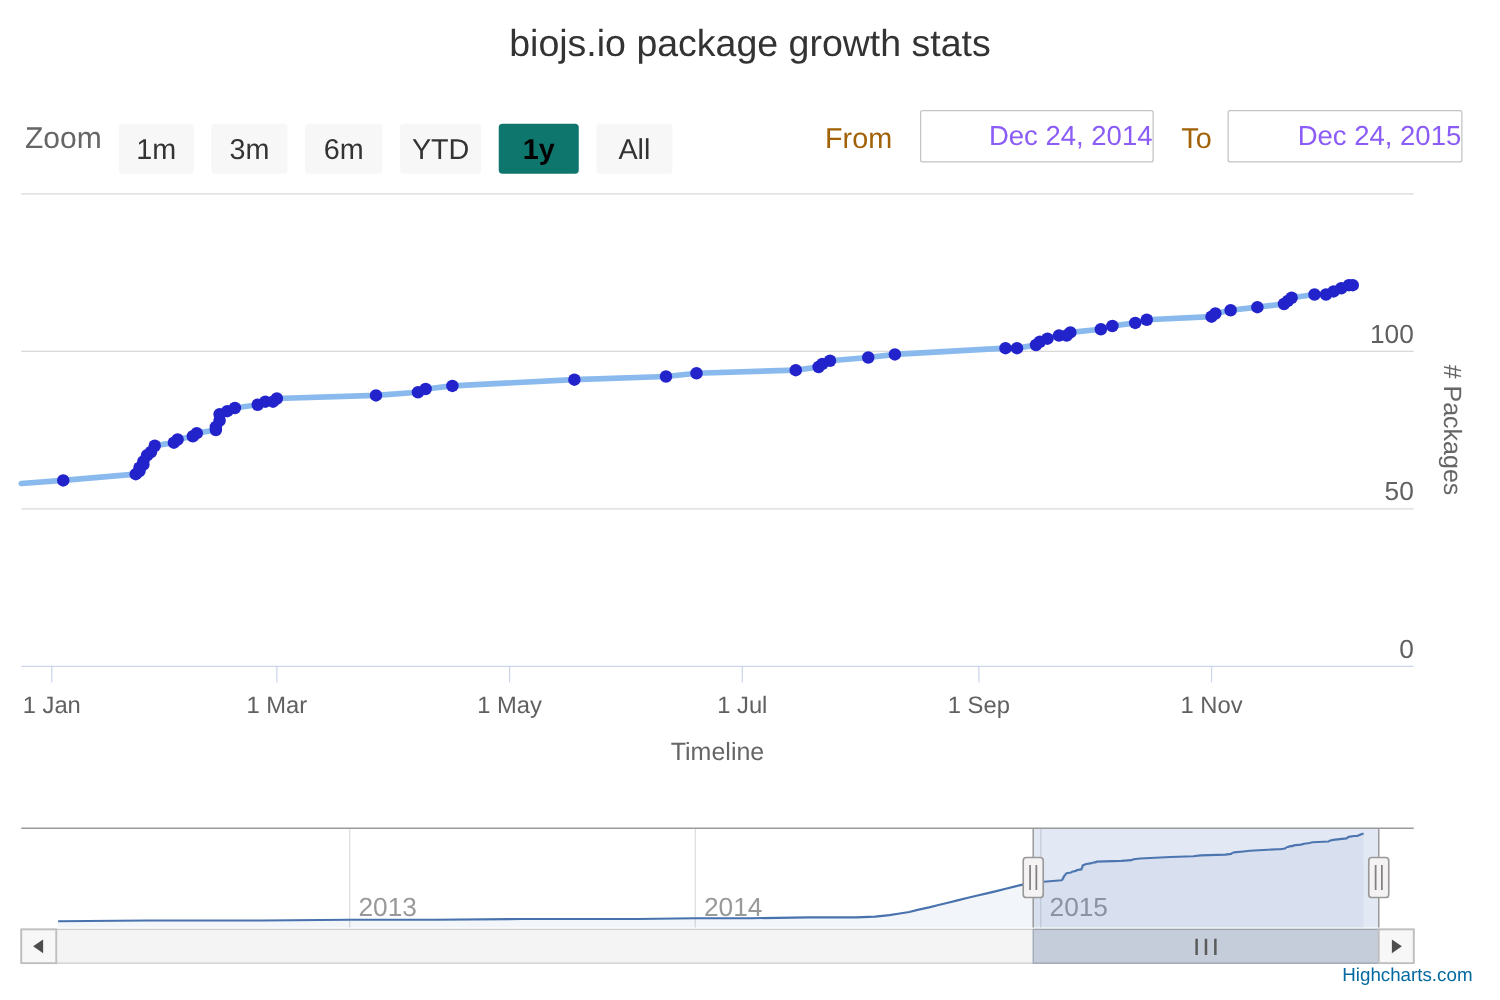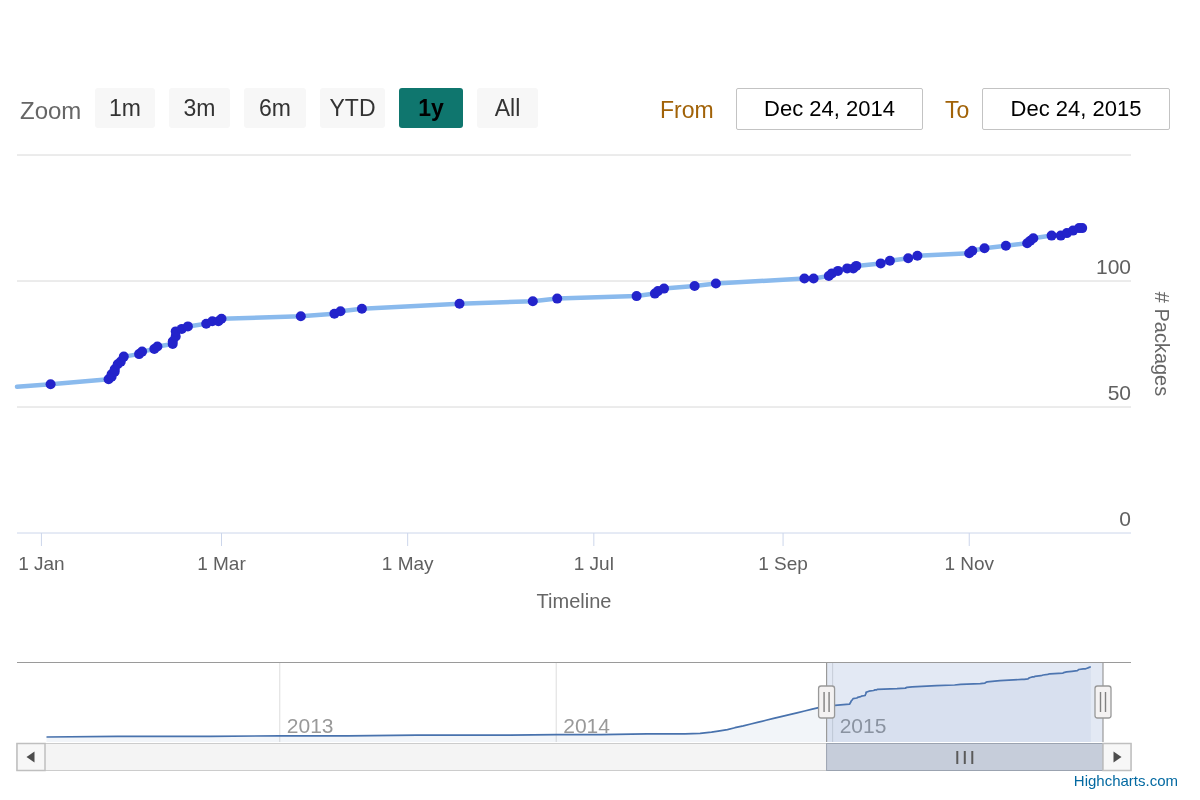--- a/index.html
+++ b/index.html
@@ -8,22 +8,22 @@
   #chart-svg{position:absolute;left:0;top:0;}
   .title{position:absolute;left:0;top:14px;width:1200px;height:44px;line-height:44px;
          text-align:center;font-size:30px;color:#333333;}
   .zoom-label{position:absolute;left:20px;top:97px;font-size:24px;color:#666666;}
   .btn-row{position:absolute;left:95px;top:88px;display:flex;align-items:flex-end;}
   .rsbtn{height:40px;line-height:40px;text-align:center;background:#f7f7f7;
          border-radius:3px;font-size:23px;color:#333333;margin-right:14px;cursor:pointer;}
   .rsbtn.sel{background:#0f766e;font-weight:bold;color:#000;}
   .fromto-label{position:absolute;top:97px;font-size:23px;color:#a16207;}
   .date-input{position:absolute;top:88px;height:40px;border:1px solid #c3c3c3;border-radius:2px;
-         font-family:"Liberation Sans",sans-serif;font-size:22px;color:#000000;
-         text-align:center;padding:0;background:#fff;}
+         font-family:"Liberation Sans",sans-serif;font-size:22px;color:#8b5cf6;
+         text-align:right;padding:0;background:#fff;}
   .credit{position:absolute;right:22px;top:772px;font-size:15px;color:#0369a1;cursor:pointer;}
 </style>
 </head>
 <body>
 
 <div id="app">
   <svg id="chart-svg" width="1200" height="800">
       <path d="M17 407H1131" stroke="#d8d8d8" stroke-width="1" fill="none"></path>
       <path d="M17 281H1131" stroke="#d8d8d8" stroke-width="1" fill="none"></path>
       <path d="M17 155H1131" stroke="#d8d8d8" stroke-width="1" fill="none"></path>
@@ -129,26 +129,27 @@
       <rect x="1103" y="743.5" width="28" height="27" fill="#f7f7f7" stroke="#bfbfbf" stroke-width="1.5"></rect>
       <path d="M1113.5 751.5L1121.5 757L1113.5 762.5Z" fill="#4d4d4d"></path>
       <rect x="818.5774058577406" y="686" width="16" height="32" rx="2.5" fill="#f4f2f2" stroke="#999999" stroke-width="1.3"></rect>
       <path d="M824.0774058577406 692V712" stroke="#808080" stroke-width="1.4"></path>
       <path d="M829.0774058577406 692V712" stroke="#808080" stroke-width="1.4"></path>
       <rect x="1095" y="686" width="16" height="32" rx="2.5" fill="#f4f2f2" stroke="#999999" stroke-width="1.3"></rect>
       <path d="M1100.5 692V712" stroke="#808080" stroke-width="1.4"></path>
       <path d="M1105.5 692V712" stroke="#808080" stroke-width="1.4"></path>
     </svg>
 
+  <div class="title">biojs.io package growth stats</div>
 
   <span class="zoom-label">Zoom</span>
   <div class="btn-row" id="zoom-buttons">
       <div class="rsbtn" style="width: 60px;">1m</div>
       <div class="rsbtn" style="width: 61px;">3m</div>
-      <div class="rsbtn" style="width: 62px;">6m</div>
+      <div class="rsbtn" style="width: 62px; margin-top: 11px;">6m</div>
       <div class="rsbtn" style="width: 65px;">YTD</div>
       <div class="rsbtn sel" style="width: 64px;">1y</div>
       <div class="rsbtn" style="width: 61px;">All</div>
     </div>
 
   <span class="fromto-label" style="left:660px;">From</span>
   <input class="date-input" style="left: 736px; width: 185px;" value="Dec 24, 2014">
   <span class="fromto-label" style="left:945px;">To</span>
   <input class="date-input" style="left: 982px; width: 186px;" value="Dec 24, 2015">
 

